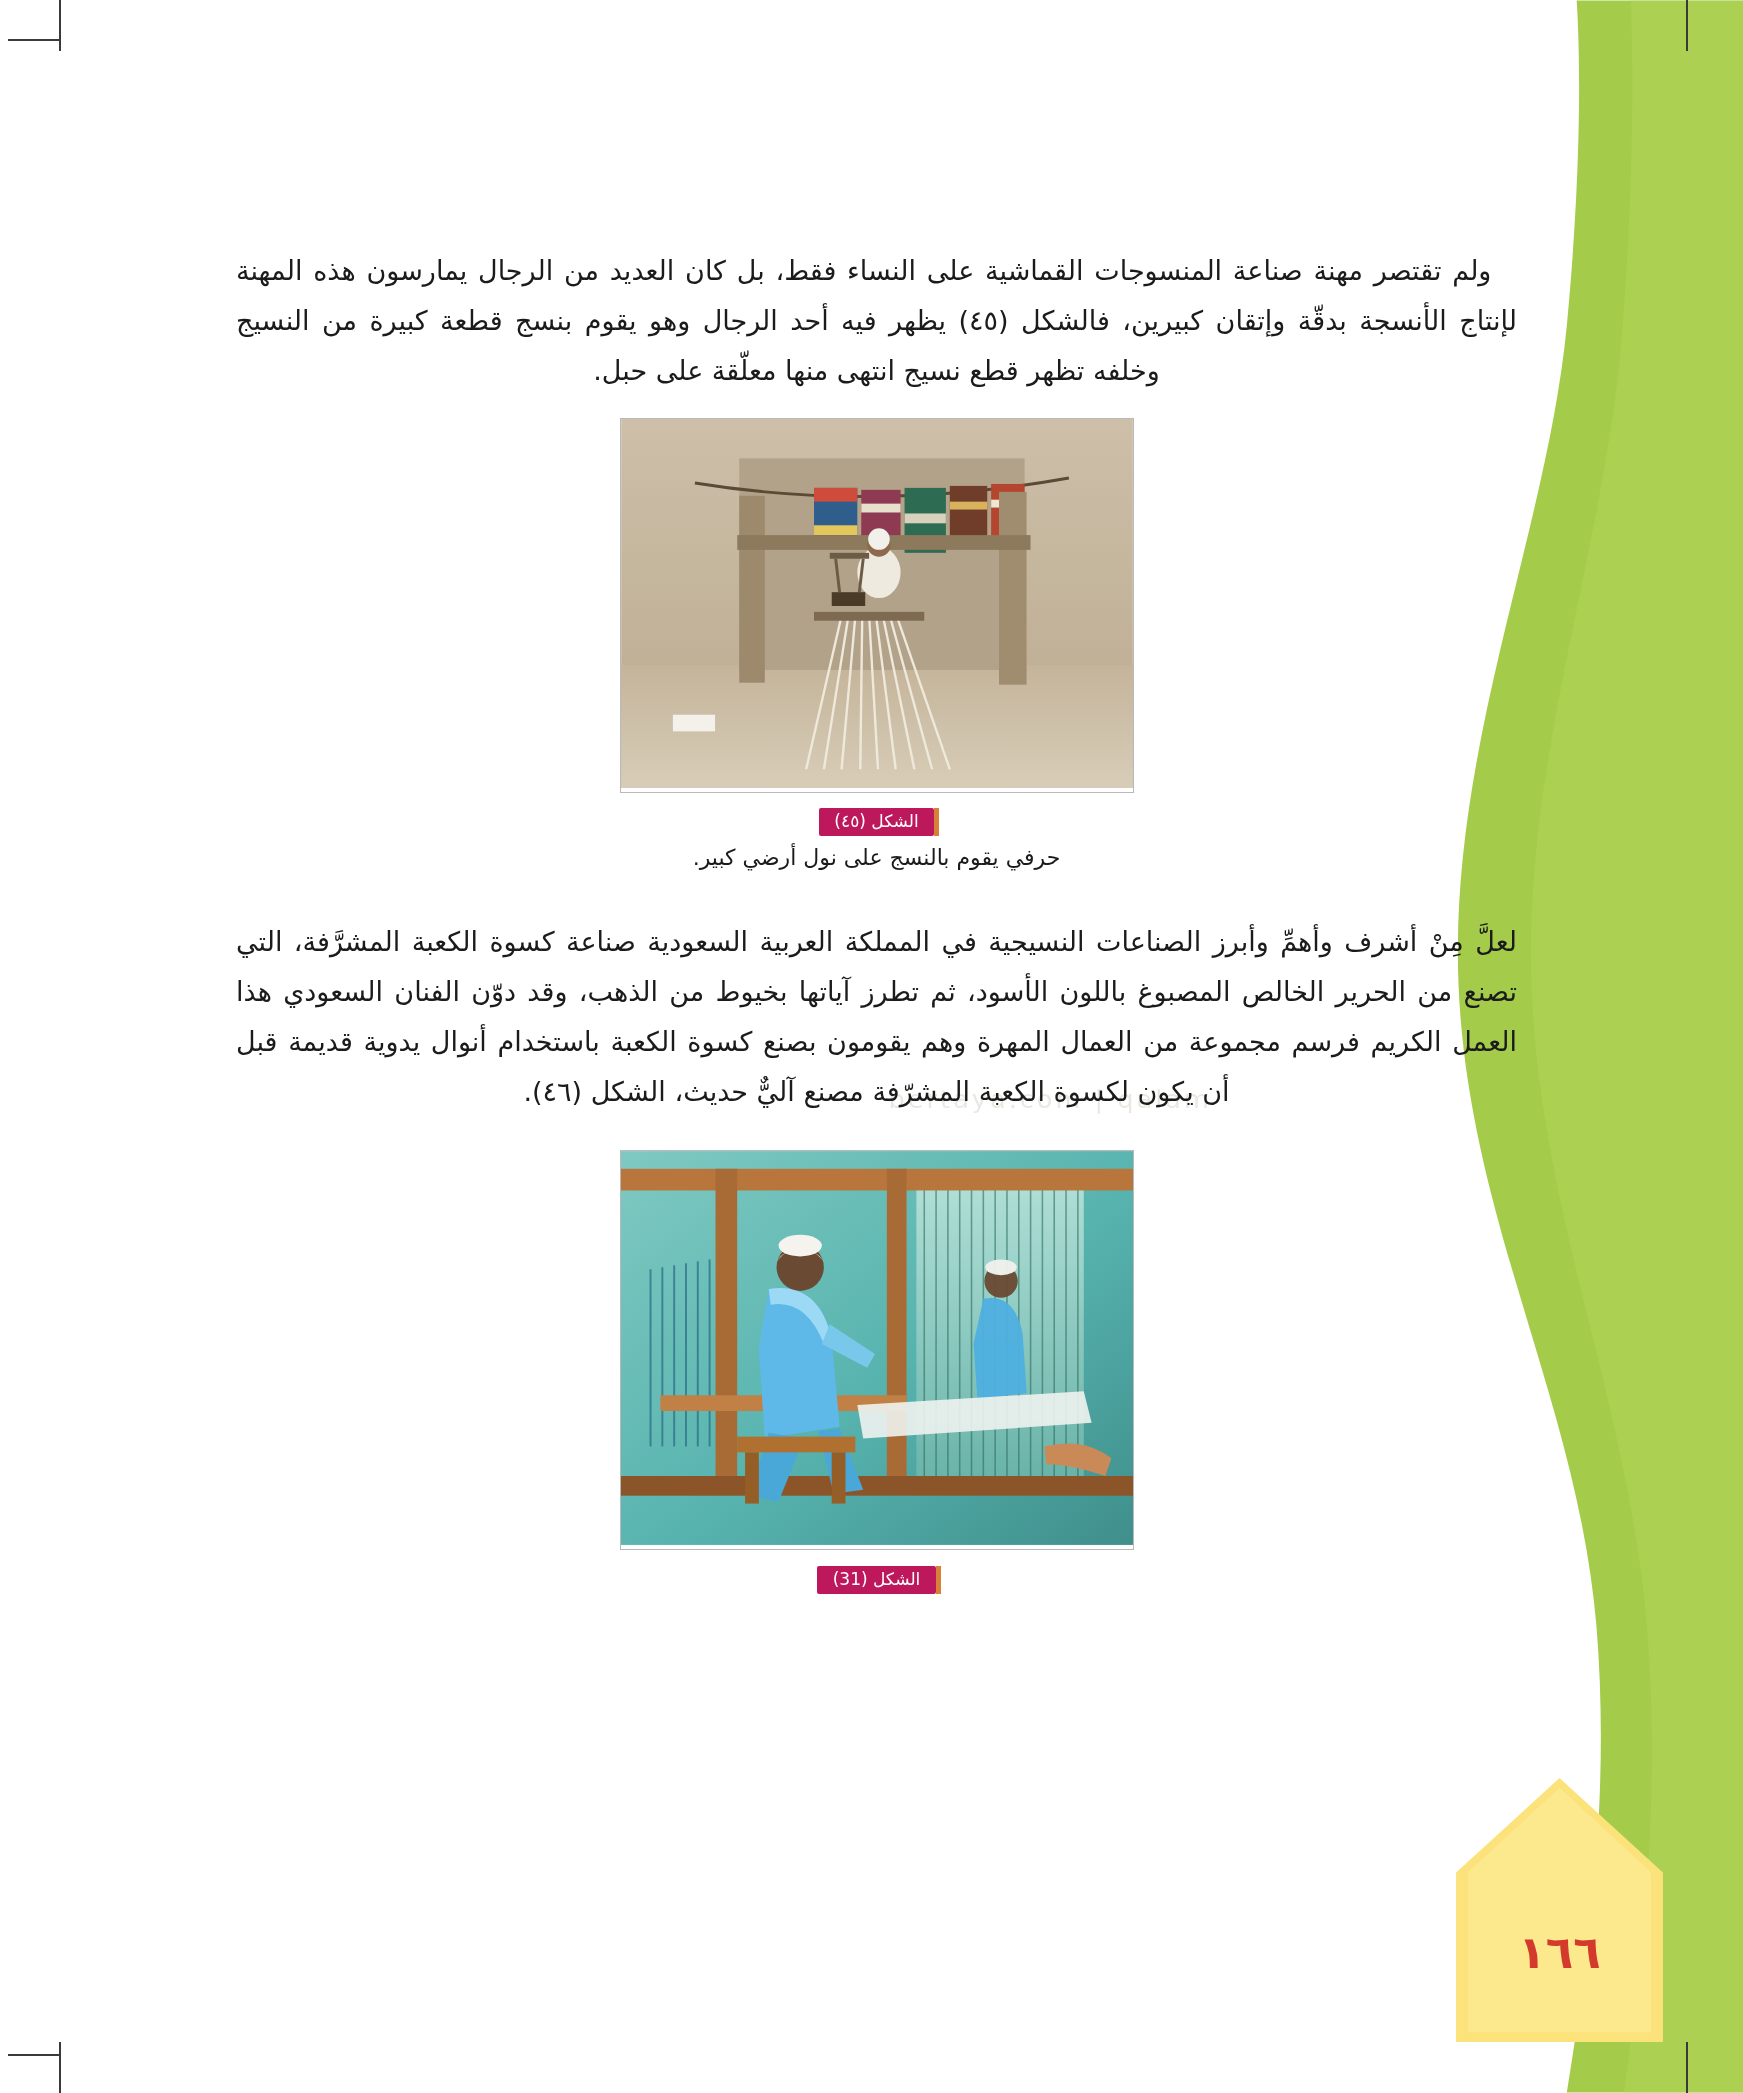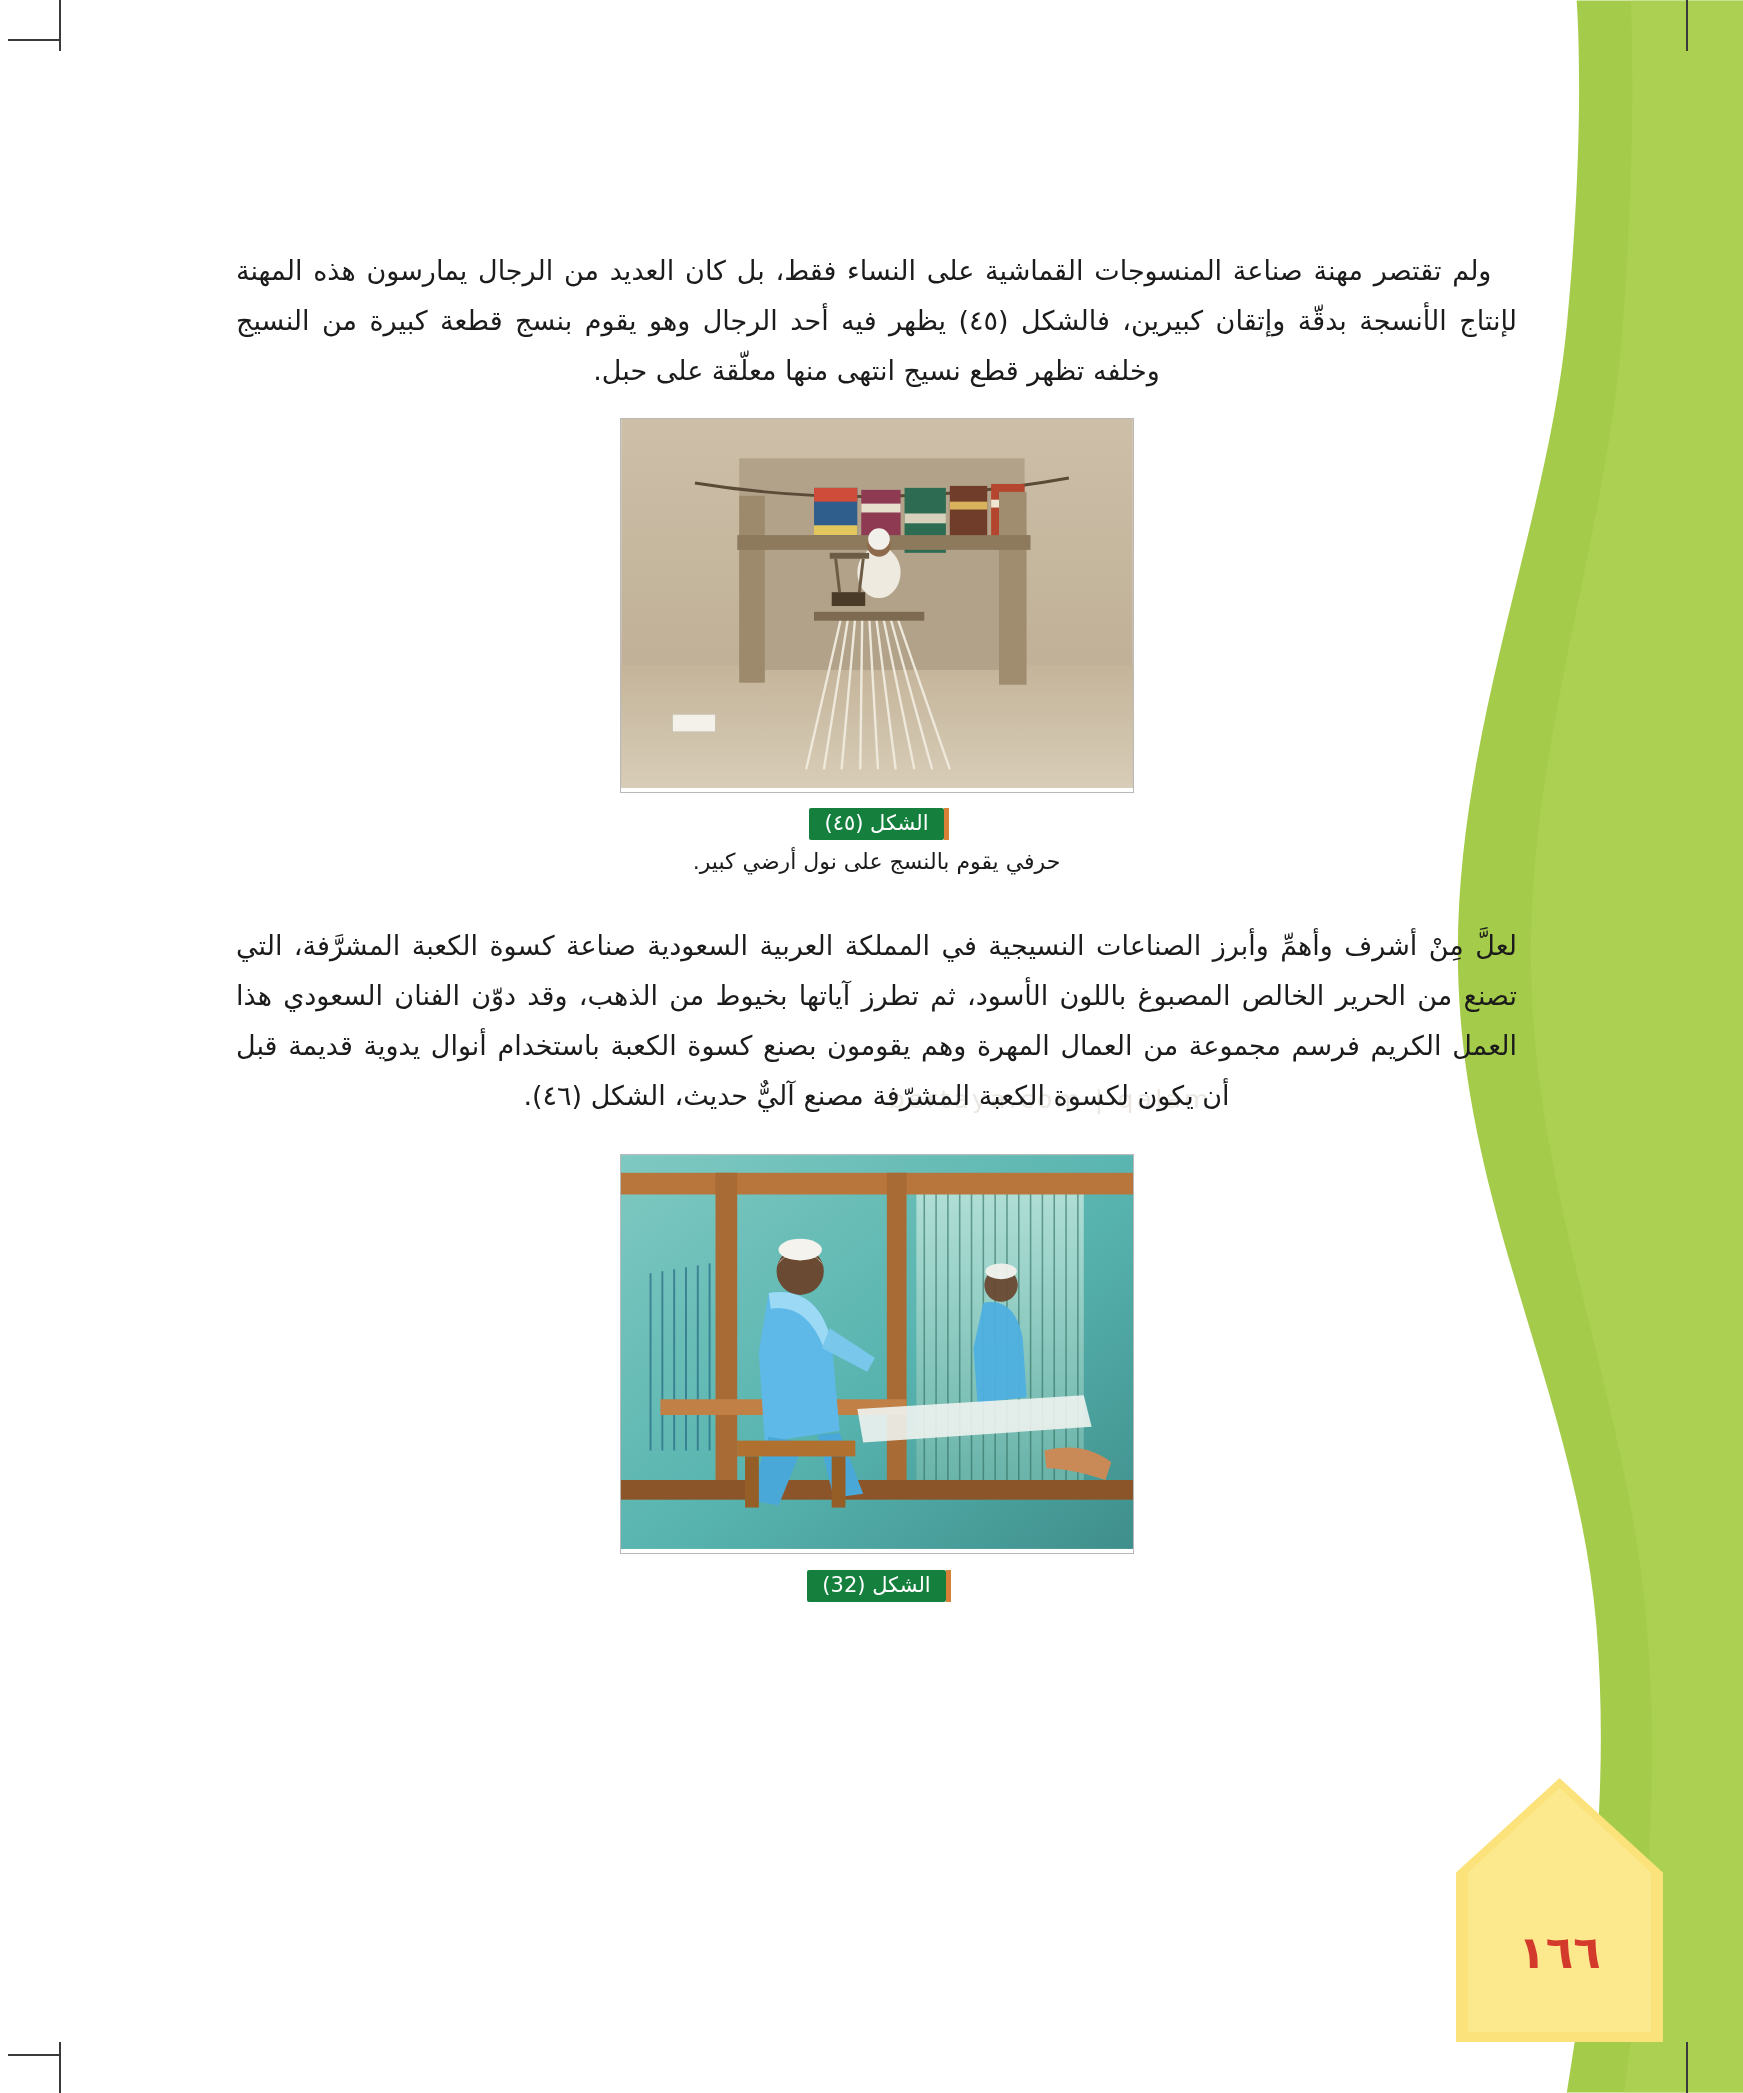--- a/index.html
+++ b/index.html
@@ -58,23 +58,23 @@
     display: inline-block;
     border: 1px solid #b9b9b9;
     box-shadow: 0 0 0 1px #ffffff;
     overflow: hidden;
     position: relative;
   }
 
   .fig-label-row { text-align: center; margin-top: 11.8px; }
   .fig-label {
     display: inline-block;
-    background: #15803d;
+    background: #be185d;
     color: #ffffff;
-    font-size: 21px;
+    font-size: 17px;
     padding: 3px 15.8px 4.9px 15.8px;
     border-radius: 2px;
     letter-spacing: 0.4px;
     position: relative;
   }
   .fig-label::before {
     content: "";
     position: absolute;
     top: 0; bottom: 0; right: -4.9px;
     width: 4.9px;
@@ -306,21 +306,21 @@
           <circle cx="386" cy="132" r="17" fill="#6a4a33"></circle>
           <ellipse cx="386" cy="118" rx="16" ry="8" fill="#f2f1ec"></ellipse>
         </g>
 
         <path d="M430,300 Q470,290 498,312 L492,330 Q456,318 432,318 Z" fill="#c98a57"></path>
 
         <path d="M240,258 L470,244 L478,276 L246,292 Z" fill="#eef3ef" opacity="0.9"></path>
       </svg>
     </div>
     <div class="fig-label-row">
-      <span class="fig-label">الشكل (32)</span>
+      <span class="fig-label">الشكل (31)</span>
     </div>
   </div>
 
 </div>
 
 <div class="page-number-badge">
   <svg width="207" height="264" viewBox="0 0 210 268" xmlns="http://www.w3.org/2000/svg">
     <polygon points="105,0 210,96 210,268 0,268 0,96" fill="#fbe27a"></polygon>
     <polygon points="105,10 198,96 198,258 12,258 12,96" fill="#fce98e"></polygon>
   </svg>

